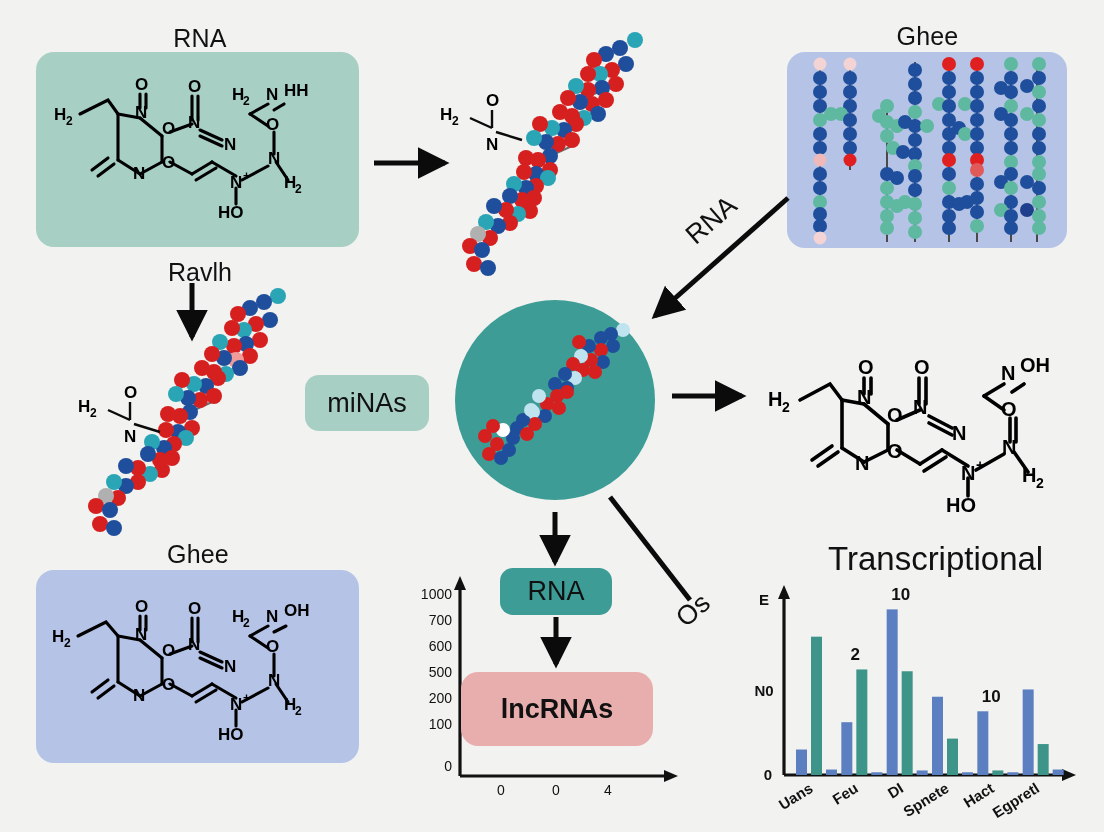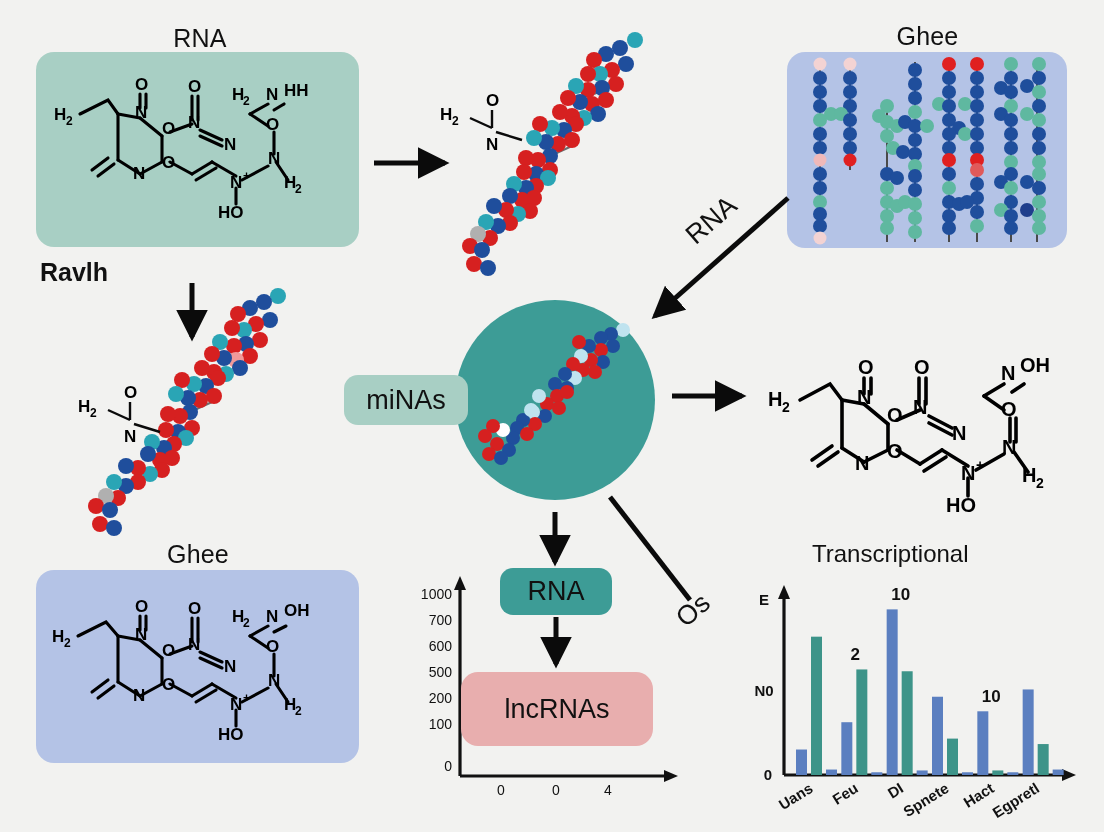--- a/index.html
+++ b/index.html
@@ -19,41 +19,41 @@
   }
   .panel-green{background:#a8cfc4;}
   .panel-blue{background:#b4c3e6;}
 
   .panel-title{
     position:absolute;text-align:center;
     font-size:25px;font-weight:400;color:#111;
     letter-spacing:.2px;white-space:nowrap;
   }
   .panel-caption{
-    position:absolute;
-    font-size:25px;font-weight:700;color:#111;white-space:nowrap;
+    position:absolute;text-align:center;
+    font-size:25px;font-weight:400;color:#111;white-space:nowrap;
   }
 
   
   .chem{position:absolute;}
   .chem svg{display:block;overflow:visible;}
   .chem text{
     font-family:"Liberation Sans", sans-serif;
     font-weight:700;fill:#000;
   }
 
   
   .chip{
     position:absolute;border-radius:14px;
     display:flex;align-items:center;justify-content:center;
     font-size:27px;color:#111;white-space:nowrap;
   }
   .chip-mint{background:#a8cfc4;}
   .chip-teal{background:#3d9c96;border-radius:13px;}
-  .chip-pink{background:#e8aeae;border-radius:17px;}
+  .chip-pink{background:#e8aeae;border-radius:17px;font-weight:bold;}
 
   
   .circle-teal{
     position:absolute;border-radius:50%;
     background:#3d9c96;
   }
 
   
   .arrow-layer{position:absolute;inset:0;pointer-events:none;}
   .arrow-layer line{stroke:#0b0b0b;stroke-width:5;}
@@ -80,21 +80,21 @@
   }
   .cat-label{
     font-family:"Liberation Sans", sans-serif;
     font-size:15px;font-weight:700;fill:#111;
   }
   .ax-name{
     font-family:"Liberation Sans", sans-serif;
     font-size:15px;font-weight:700;fill:#111;
   }
   .chart-title{
-    position:absolute;font-size:24px;color:#111;white-space:nowrap;
+    position:absolute;font-size:33px;color:#111;white-space:nowrap;margin-left:16px;
   }
 </style>
 </head>
 <body>
 
 <div class="stage">
 
   <div class="panel-title" style="left:40px;top:24px;width:320px;">RNA</div>
 
   <div class="panel panel-green" style="left:36px;top:52px;width:323px;height:195px;"></div>
@@ -747,15 +747,15 @@
 
     <line x1="556" y1="617" x2="556" y2="664" marker-end="url(#ah)"></line>
 
     <line x1="610" y1="497" x2="690" y2="600"></line>
   </svg>
 
   <div class="arrow-label" style="left:683px;top:205px;transform:rotate(-41deg);">RNA</div>
 
   <div class="arrow-label" style="left:676px;top:595px;transform:rotate(-41deg);">Os</div>
 
-  <div class="chip chip-mint" style="left:305px;top:375px;width:124px;height:50px;font-size:27px;margin-left:39px;">miNAs</div>
+  <div class="chip chip-mint" style="left:305px;top:375px;width:124px;height:56px;font-size:27px;">miNAs</div>
 
 </div>
 
 </body></html>

